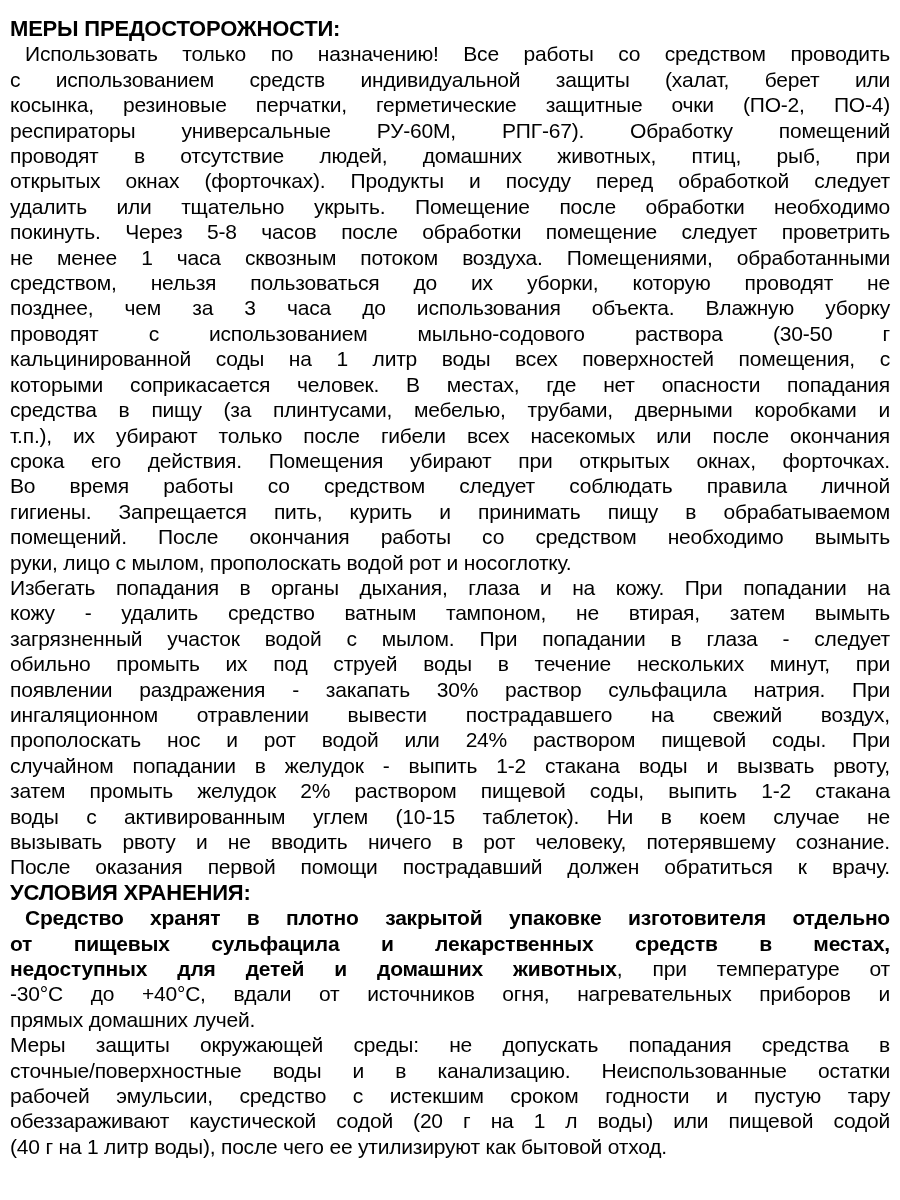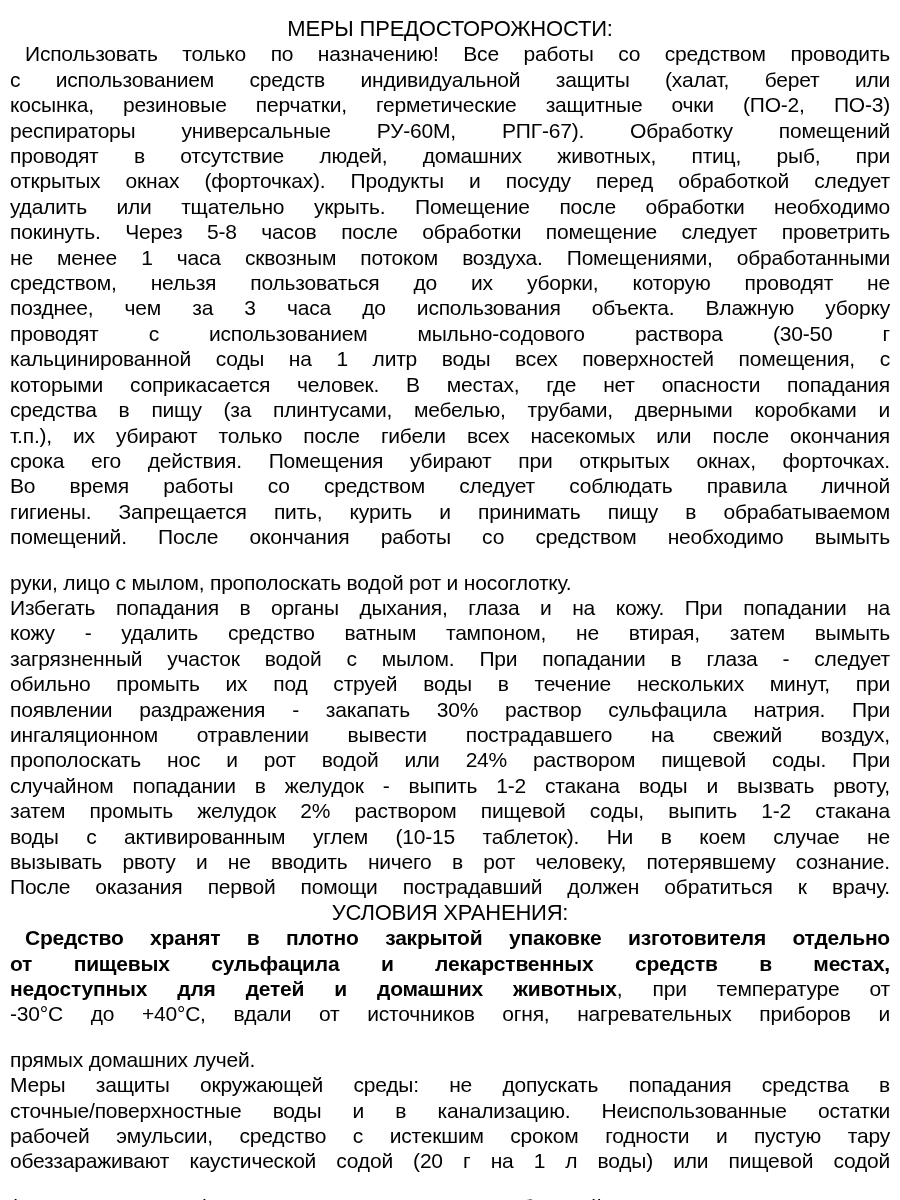--- a/index.html
+++ b/index.html
@@ -10,50 +10,49 @@
     color: #000000;
     font-family: "Liberation Sans", sans-serif;
     overflow: hidden;
   }
   .doc {
     padding: 16px 10px 0 10px;
   }
   .heading {
     font-size: 22px;
     line-height: 25.4px;
-    font-weight: normal;
-    text-align: center;
+    font-weight: bold;
+    text-align: left;
     letter-spacing: -0.2px;
     white-space: nowrap;
   }
   .line {
     font-size: 21px;
     line-height: 25.4px;
     letter-spacing: -0.2px;
     text-align: justify;
     text-align-last: justify;
   }
   .line.left-last {
     text-align-last: left;
-    margin-top: 20px;
   }
   .line.indent {
     text-indent: 15px;
   }
   .b { font-weight: bold; }
 </style>
 </head>
 <body>
 
 <main class="doc">
     <div class="heading">МЕРЫ ПРЕДОСТОРОЖНОСТИ:</div>
     <div class="para">
       <div class="line indent"><span>Использовать только по назначению! Все работы со средством проводить</span></div>
       <div class="line"><span>с использованием средств индивидуальной защиты (халат, берет или</span></div>
-      <div class="line"><span>косынка, резиновые перчатки, герметические защитные очки (ПО-2, ПО-3)</span></div>
+      <div class="line"><span>косынка, резиновые перчатки, герметические защитные очки (ПО-2, ПО-4)</span></div>
       <div class="line"><span>респираторы универсальные РУ-60М, РПГ-67). Обработку помещений</span></div>
       <div class="line"><span>проводят в отсутствие людей, домашних животных, птиц, рыб, при</span></div>
       <div class="line"><span>открытых окнах (форточках). Продукты и посуду перед обработкой следует</span></div>
       <div class="line"><span>удалить или тщательно укрыть. Помещение после обработки необходимо</span></div>
       <div class="line"><span>покинуть. Через 5-8 часов после обработки помещение следует проветрить</span></div>
       <div class="line"><span>не менее 1 часа сквозным потоком воздуха. Помещениями, обработанными</span></div>
       <div class="line"><span>средством, нельзя пользоваться до их уборки, которую проводят не</span></div>
       <div class="line"><span>позднее, чем за 3 часа до использования объекта. Влажную уборку</span></div>
       <div class="line"><span>проводят с использованием мыльно-содового раствора (30-50 г</span></div>
       <div class="line"><span>кальцинированной соды на 1 литр воды всех поверхностей помещения, с</span></div>

